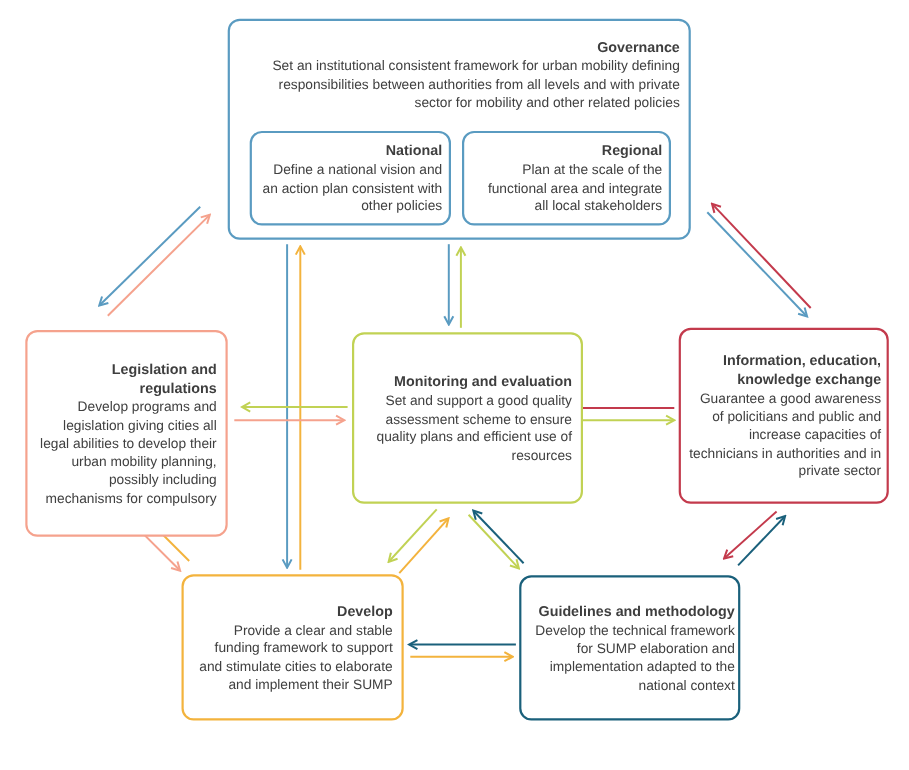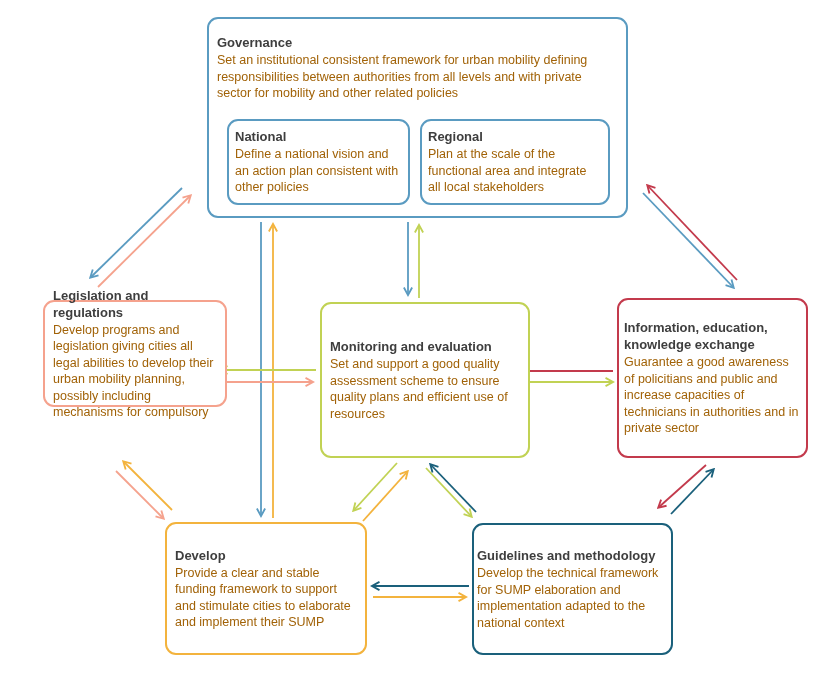--- a/index.html
+++ b/index.html
@@ -3,31 +3,31 @@
 <meta charset="utf-8">
 <style>
   html,body{margin:0;padding:0;background:#ffffff;}
   #canvas{
     position:relative;width:826px;height:700px;background:#ffffff;overflow:hidden;
     font-family:"Liberation Sans", sans-serif;
   }
   #arrow-layer{position:absolute;left:0;top:0;width:826px;height:700px;}
   .box{
     position:absolute;box-sizing:border-box;border:2px solid #999;border-radius:11px;
-    background:#ffffff;text-align:left;
+    background:#ffffff;text-align:right;
     display:flex;flex-direction:column;justify-content:center;
     padding:4px 8px;
   }
   .box .title{font-weight:bold;color:#3e3e3e;font-size:13px;line-height:17px;}
-  .box .body{color:#a16207;font-size:12.5px;line-height:16.5px;margin-top:1px;}
+  .box .body{color:#404040;font-size:12.5px;line-height:16.5px;margin-top:1px;}
   #governance{left:207px;top:17px;width:421px;height:201px;justify-content:flex-start;padding-top:15px;border-color:var(--blue,#5a9bc1);}
   #governance > .body{max-width:402px;margin-left:auto;margin-right:auto;}
   #national{left:18px;top:100px;width:183px;height:86px;padding:2px 6px;border-color:var(--blue,#5a9bc1);}
   #regional{left:211px;top:100px;width:190px;height:86px;padding:2px 6px;border-color:var(--blue,#5a9bc1);}
-  #legislation{left:23px;top:300px;width:184px;height:107px;border-color:var(--salmon,#f5a28d);margin-left:20px;}
+  #legislation{left:23px;top:300px;width:184px;height:188px;border-color:var(--salmon,#f5a28d);}
   #monitoring{left:320px;top:302px;width:210px;height:156px;border-color:var(--green,#c1d254);}
   #information{left:617px;top:298px;width:191px;height:160px;padding:4px 5px;border-color:var(--red,#c33a4c);}
   #funding{left:165px;top:522px;width:202px;height:133px;border-color:var(--orange,#f3b33d);}
   #guidelines{left:472px;top:523px;width:201px;height:132px;padding:4px 3px;border-color:var(--teal,#1a607b);}
 </style>
 </head>
 <body>
 
 <div id="canvas">
 

